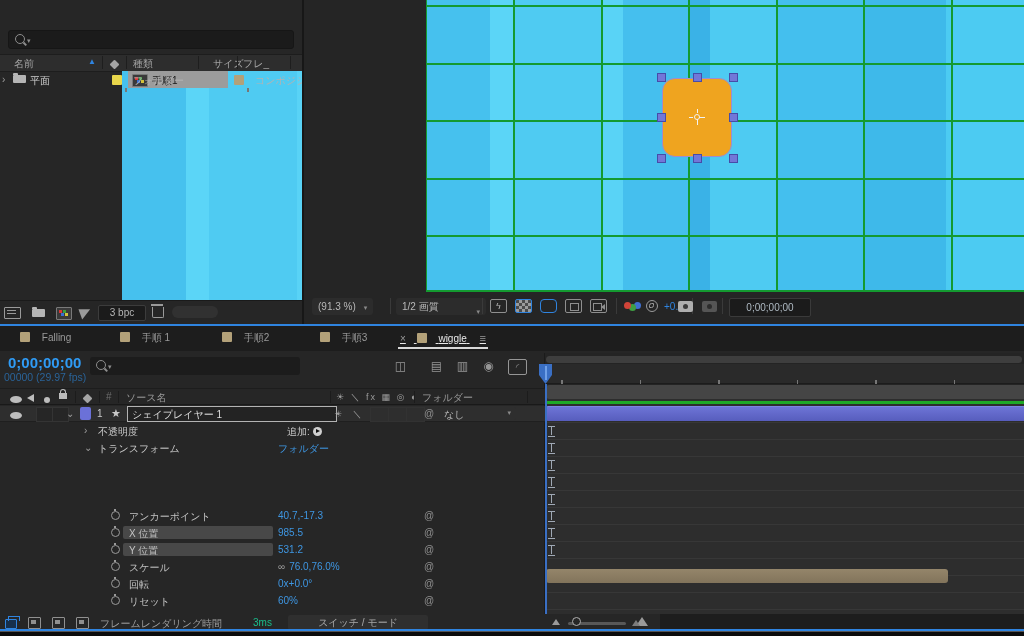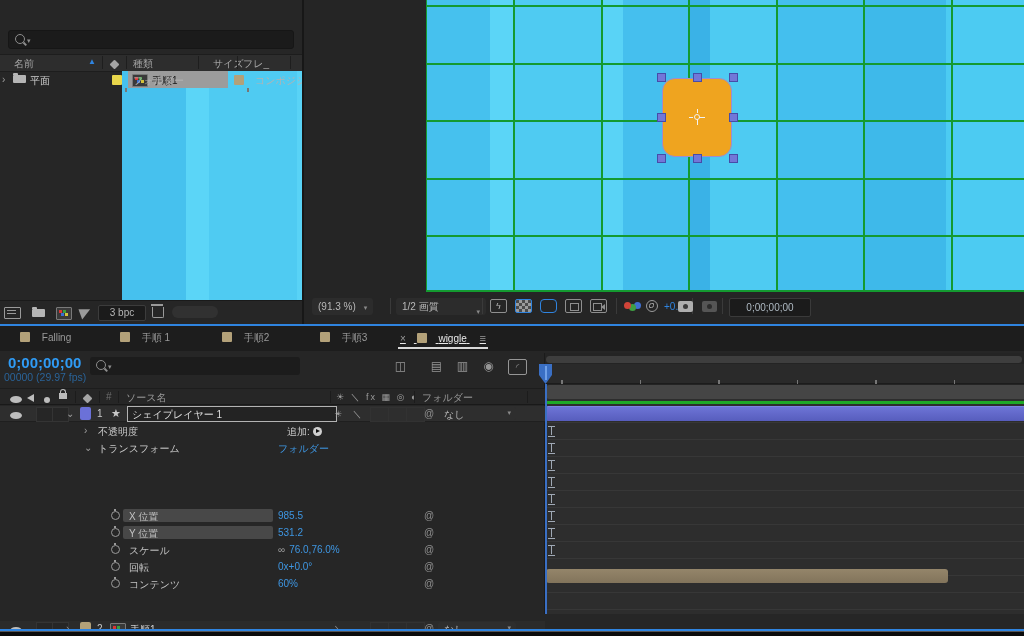--- a/index.html
+++ b/index.html
@@ -428,20 +428,26 @@
         </div>
 
         <div class="grow" style="top:34px">
           <span class="g-chev">⌄</span>
           <span class="g-label">トランスフォーム</span>
           <span class="g-reset">フォルダー</span>
         </div>
 
         <div class="props" id="props">
 
+        <div class="prow">
+              <i class="i-stop"></i>
+              <span class="pname">アンカーポイント</span>
+              <span class="pval"><b>40.7,-17.3</b></span>
+              <span class="pwhip">@</span>
+            </div>
             <div class="prow selected">
               <i class="i-stop"></i>
               <span class="pname">X 位置</span>
               <span class="pval"><b>985.5</b></span>
               <span class="pwhip">@</span>
             </div>
             <div class="prow selected">
               <i class="i-stop"></i>
               <span class="pname">Y 位置</span>
               <span class="pval"><b>531.2</b></span>
@@ -454,21 +460,21 @@
               <span class="pwhip">@</span>
             </div>
             <div class="prow">
               <i class="i-stop"></i>
               <span class="pname">回転</span>
               <span class="pval"><b>0x+0.0°</b></span>
               <span class="pwhip">@</span>
             </div>
             <div class="prow">
               <i class="i-stop"></i>
-              <span class="pname">コンテンツ</span>
+              <span class="pname">リセット</span>
               <span class="pval"><b>60%</b></span>
               <span class="pwhip">@</span>
             </div>
           </div>
 
         <div class="lrow" style="top:215px;background:#2b2b2b">
           <span class="l-eye"><i class="i-eye"></i></span>
           <i class="avbox" style="left:36px"></i>
             <i class="avbox" style="left:52px"></i>
           <span class="l-chev">›</span>
@@ -510,16 +516,31 @@
           <i class="ibeam" style="top: 124px;"></i>
           <i class="ibeam" style="top: 141px;"></i>
           <i class="ibeam" style="top: 158px;"></i>
           <i class="ibeam" style="top: 175px;"></i>
           <i class="ibeam" style="top: 192px;"></i>
         </div>
     </div>
     <div class="playpin"></div>
     <div class="playline"></div>
 
+    <div class="t-footer">
+      <div class="f-left">
+        <i class="i-layers" style="top:5px"></i>
+        <i class="f-ic" style="left:28px"></i>
+        <i class="f-ic" style="left:52px"></i>
+        <i class="f-ic" style="left:76px"></i>
+        <span class="f-rlabel">フレームレンダリング時間</span>
+        <span class="f-ms">3ms</span>
+        <div class="f-switch">スイッチ / モード</div>
+        <i class="zs-sm"></i>
+        <div class="zs-track"></div>
+        <div class="zs-knob"></div>
+        <i class="zs-big"></i>
+      </div>
+    </div>
   </section>
 
   <div class="win-bottom"></div>
 </div>
 
 </body></html>

